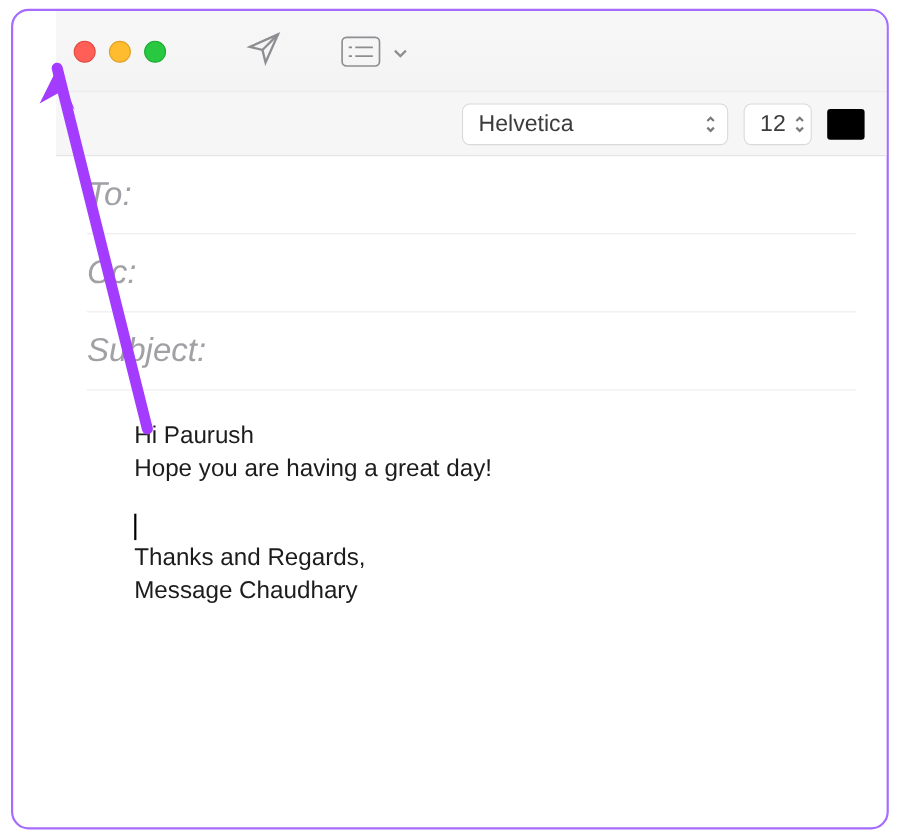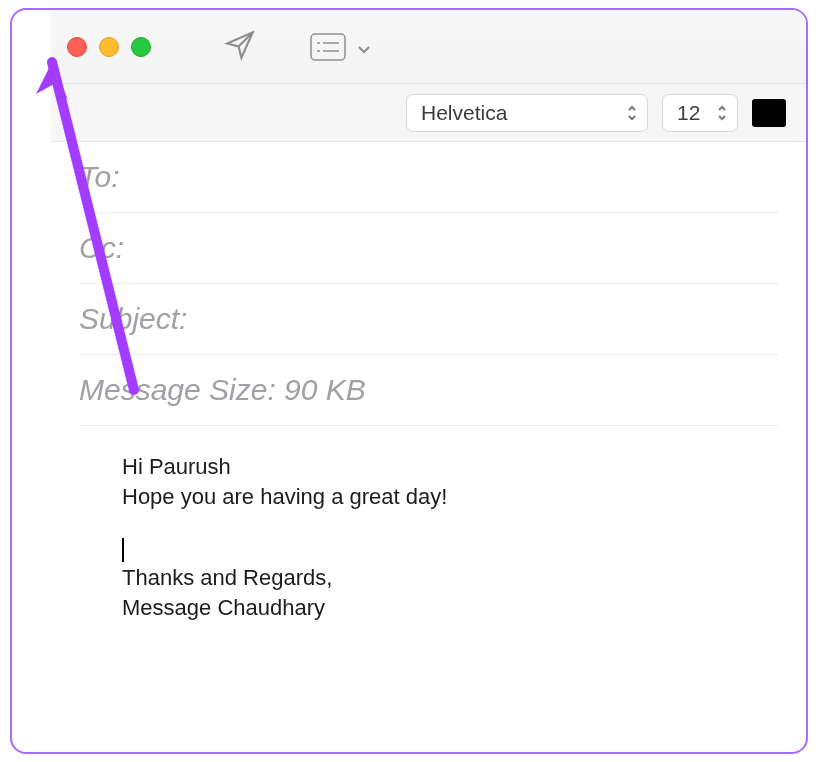--- a/index.html
+++ b/index.html
@@ -94,21 +94,21 @@
       border-radius: 7px;
       height: 38px;
       display: flex;
       align-items: center;
       padding: 0 10px 0 14px;
       font-size: 21px;
       color: #3c3c3e;
       gap: 8px;
     }
     .select.font { width: 242px; justify-content: space-between; }
-    .select.size { width: 76px; justify-content: space-between; }
+    .select.size { width: 62px; justify-content: space-between; }
     .stepper {
       display: flex;
       flex-direction: column;
       gap: 2px;
     }
     .stepper svg { width: 10px; height: 7px; stroke: #7a7a7e; stroke-width: 2; fill: none; }
     .color-swatch {
       width: 34px;
       height: 28px;
       background: #000;
@@ -226,23 +226,20 @@
   <div class="headers">
     <div class="header-row">
       <span>To:</span>
     </div>
     <div class="header-row">
       <span>Cc:</span>
     </div>
     <div class="header-row">
       <span>Subject:</span>
     </div>
-    <div class="header-row" style="border-bottom:1px solid #ececee;">
-      <span>Message Size: 90 KB</span>
-    </div>
   </div>
 
   <div class="body">
     <div>Hi Paurush</div>
     <div>Hope you are having a great day!</div>
     <div style="height:22px;"></div>
     <div><span class="cursor-line"></span></div>
     <div>Thanks and Regards,</div>
     <div>Message Chaudhary</div>
   </div>

